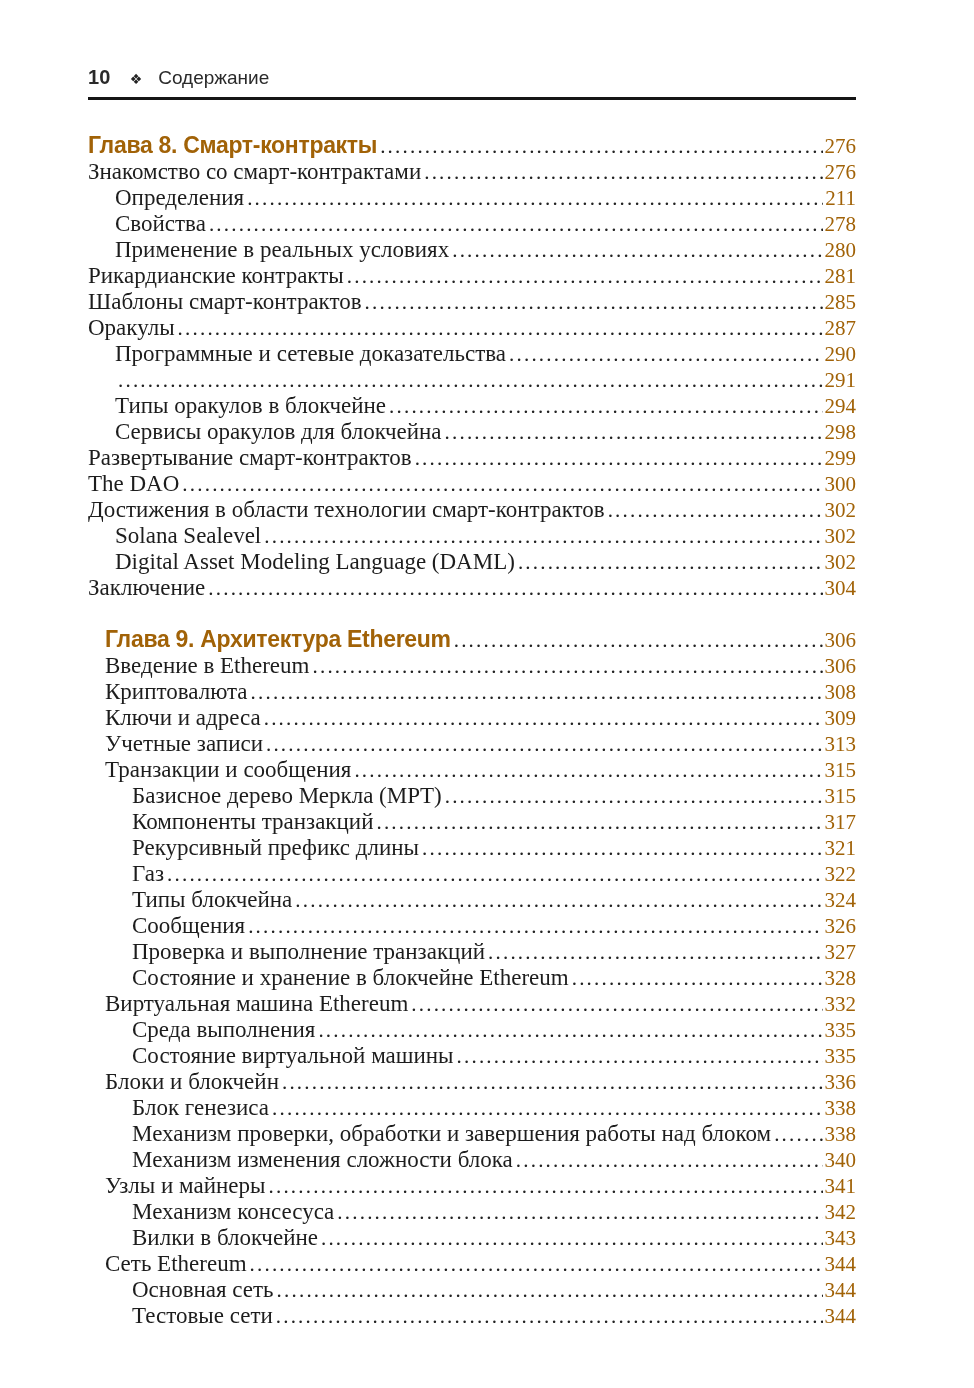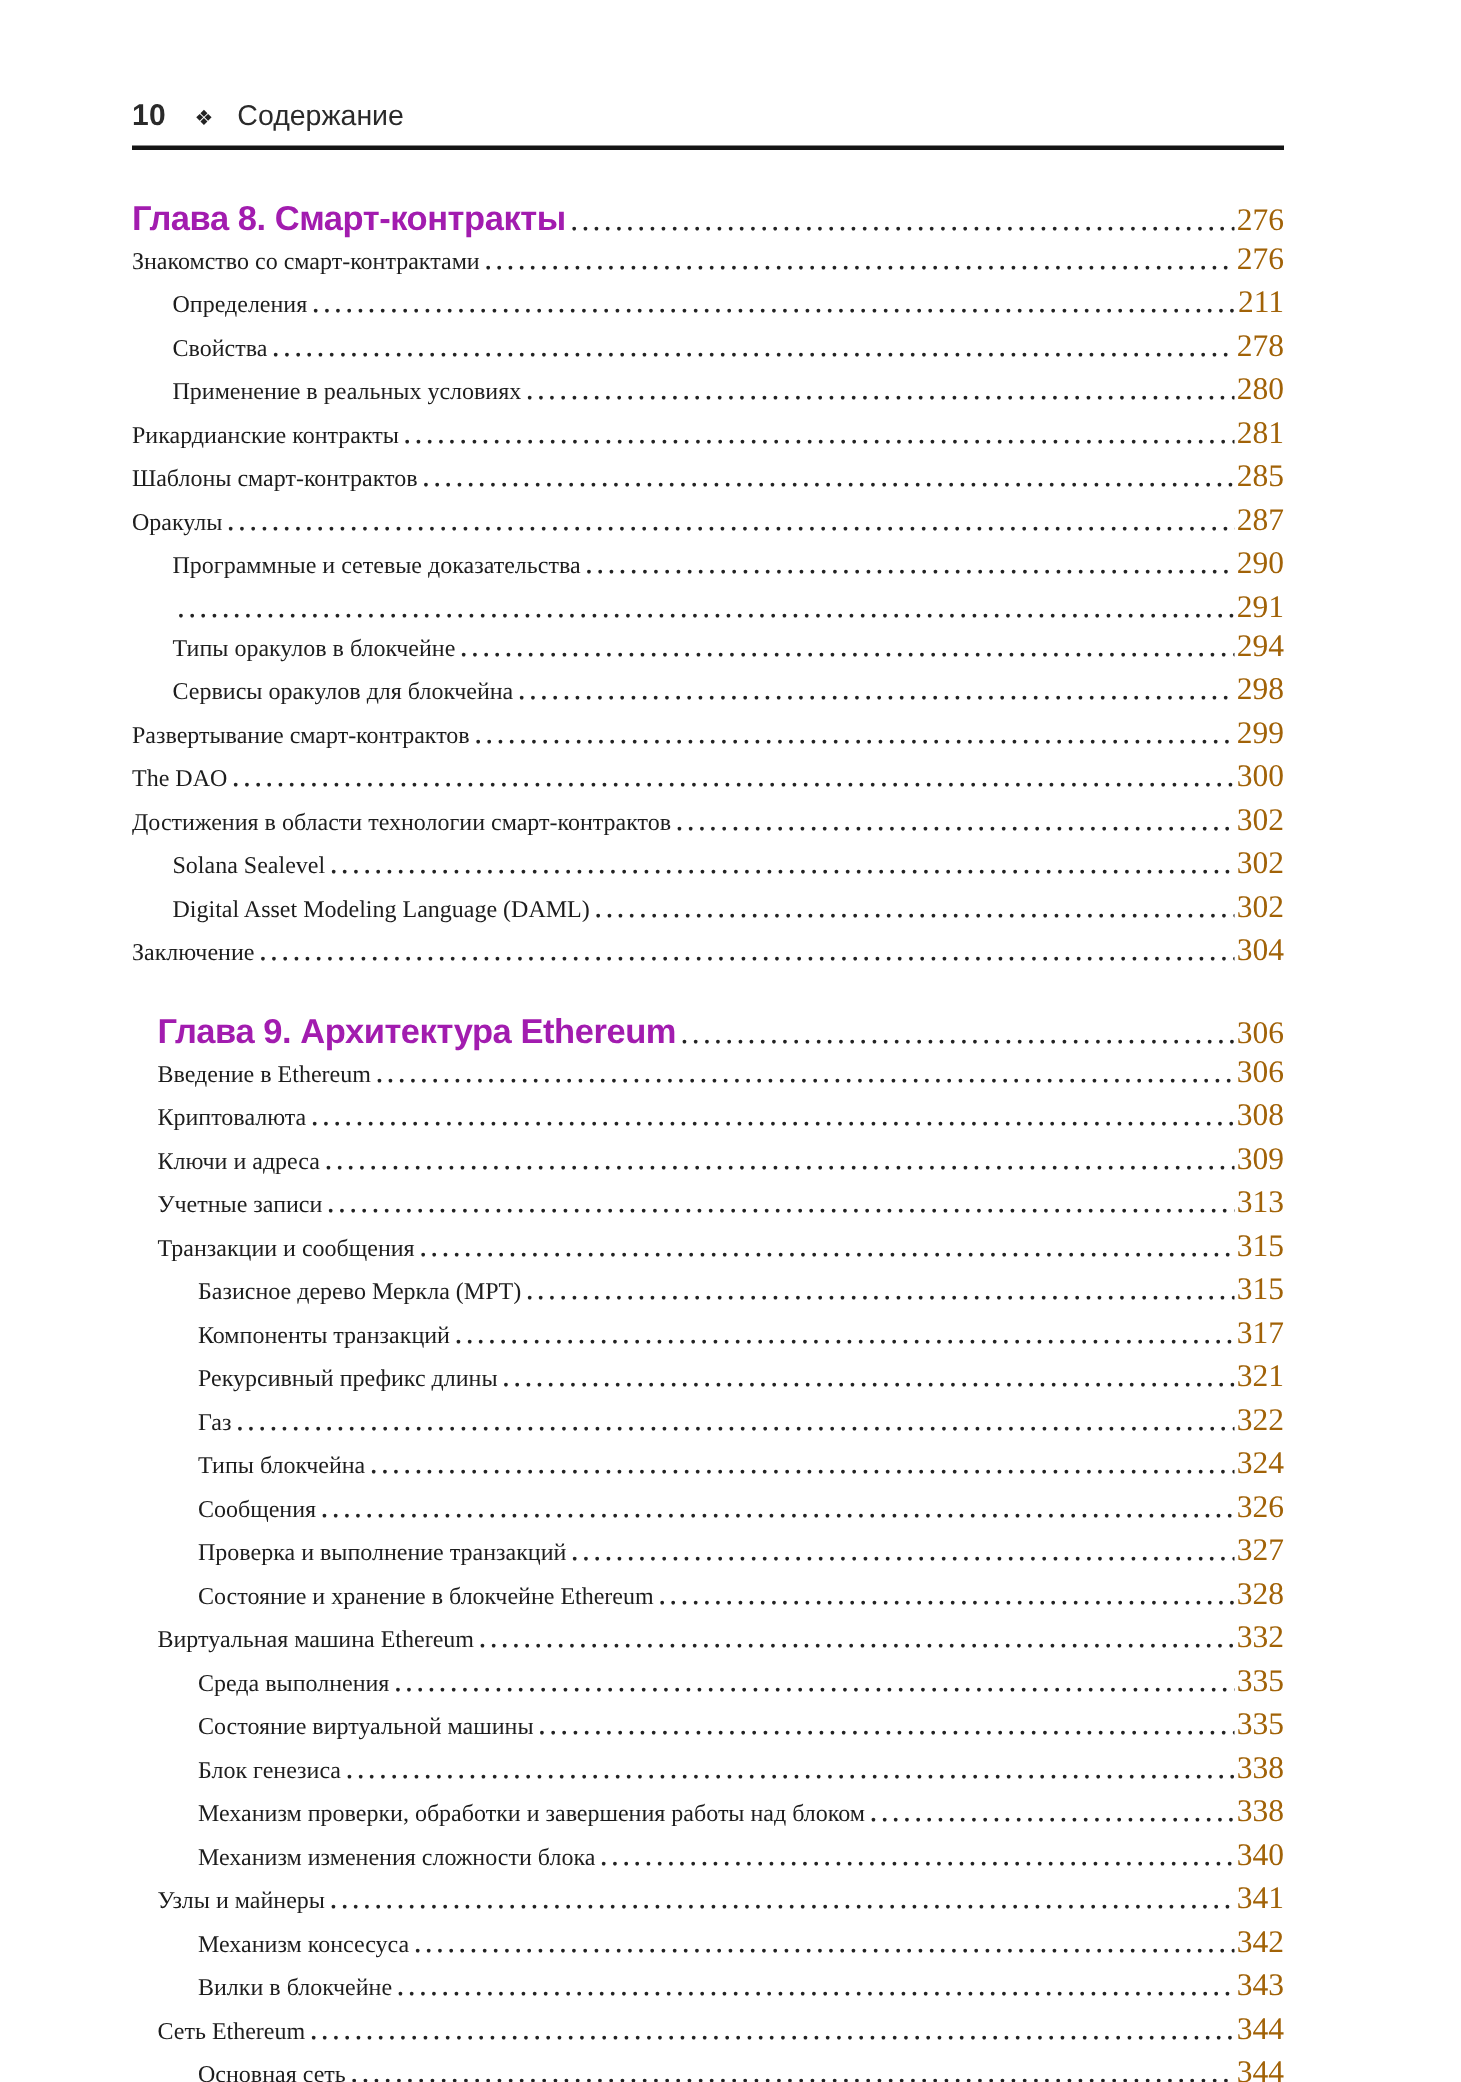--- a/index.html
+++ b/index.html
@@ -57,28 +57,28 @@
     display: flex;
     align-items: baseline;
     line-height: 26px;
   }
   .toc-row.indent1 {
     padding-left: 27px;
   }
   .toc-label {
     flex: 0 0 auto;
     white-space: nowrap;
-    font-size: 16px;
+    font-size: 23px;
   }
   .toc-row.heading .toc-label {
     font-family: "Liberation Sans", sans-serif;
     font-weight: 700;
     font-size: 23px;
     letter-spacing: -0.3px;
-    color: #a21caf;
+    color: #a16207;
   }
   .toc-dots {
     flex: 1 1 0;
     min-width: 0;
     overflow: hidden;
     white-space: nowrap;
     font-size: 21px;
     padding-left: 3px;
     color: #222222;
   }
@@ -275,20 +275,25 @@
         <div class="toc-row indent1">
     <span class="toc-label">Среда выполнения</span>
     <span class="toc-dots"></span>
     <span class="toc-page">335</span>
   </div>
         <div class="toc-row indent1">
     <span class="toc-label">Состояние виртуальной машины</span>
     <span class="toc-dots"></span>
     <span class="toc-page">335</span>
   </div>
+        <div class="toc-row">
+    <span class="toc-label">Блоки и блокчейн</span>
+    <span class="toc-dots"></span>
+    <span class="toc-page">336</span>
+  </div>
         <div class="toc-row indent1">
     <span class="toc-label">Блок генезиса</span>
     <span class="toc-dots"></span>
     <span class="toc-page">338</span>
   </div>
         <div class="toc-row indent1">
     <span class="toc-label">Механизм проверки, обработки и завершения работы над блоком</span>
     <span class="toc-dots"></span>
     <span class="toc-page">338</span>
   </div>

